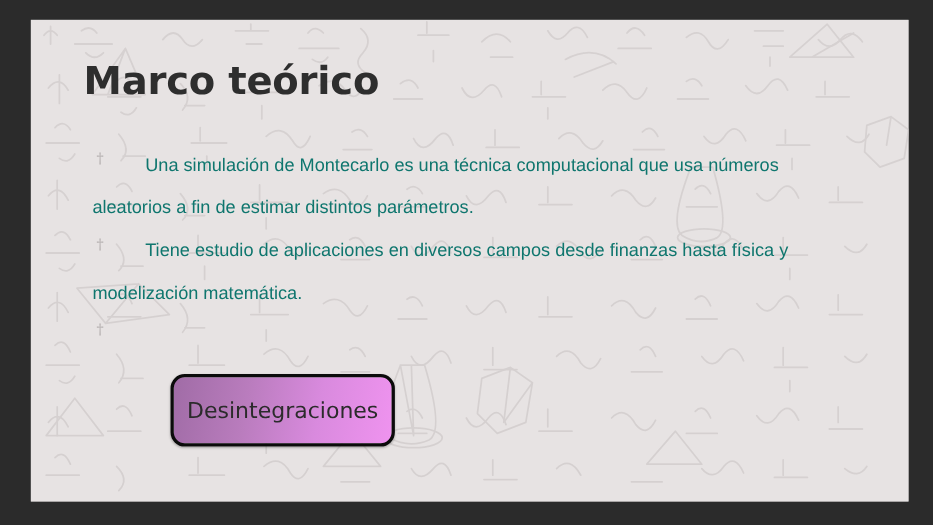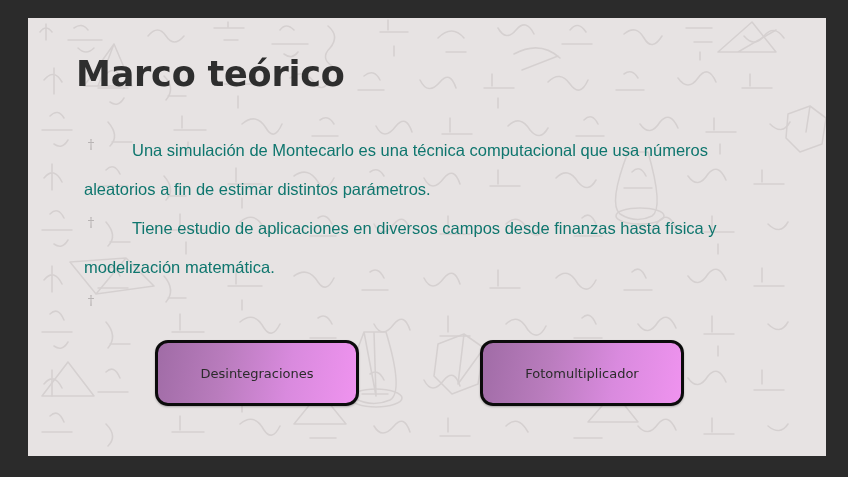--- a/index.html
+++ b/index.html
@@ -102,21 +102,21 @@
     width: 204px;
     height: 66px;
     border: 3px solid #0b0b0b;
     border-radius: 13px;
     background: linear-gradient(100deg, #a06ca6 0%, #b97cbd 33%, #d98ade 66%, #ef93ef 100%);
     box-sizing: border-box;
     display: flex;
     align-items: center;
     justify-content: center;
     font-family: "DejaVu Sans", sans-serif;
-    font-size: 13px;
+    font-size: 20px;
     color: #2b2b2b;
     cursor: pointer;
     box-shadow: 0 1px 2px rgba(0,0,0,0.25);
   }
   #btn-left  { left: 127px; top: 322px; }
   #btn-right { left: 452px; top: 322px; }
 
   .page-number {
     position: absolute;
     right: 8px;
@@ -288,21 +288,18 @@
         </div>
         <div class="bullet-row">
           <span class="bullet-mark">†</span>
         </div>
       </div>
 
       <div id="btn-left" class="btn">
         <span>Desintegraciones</span>
       </div>
 
-      <div id="btn-right" class="btn">
-        <span>Fotomultiplicador</span>
-      </div>
 
       <div class="page-number">1</div>
 
     </div>
   </div>
 </div>
 
 </body></html>

